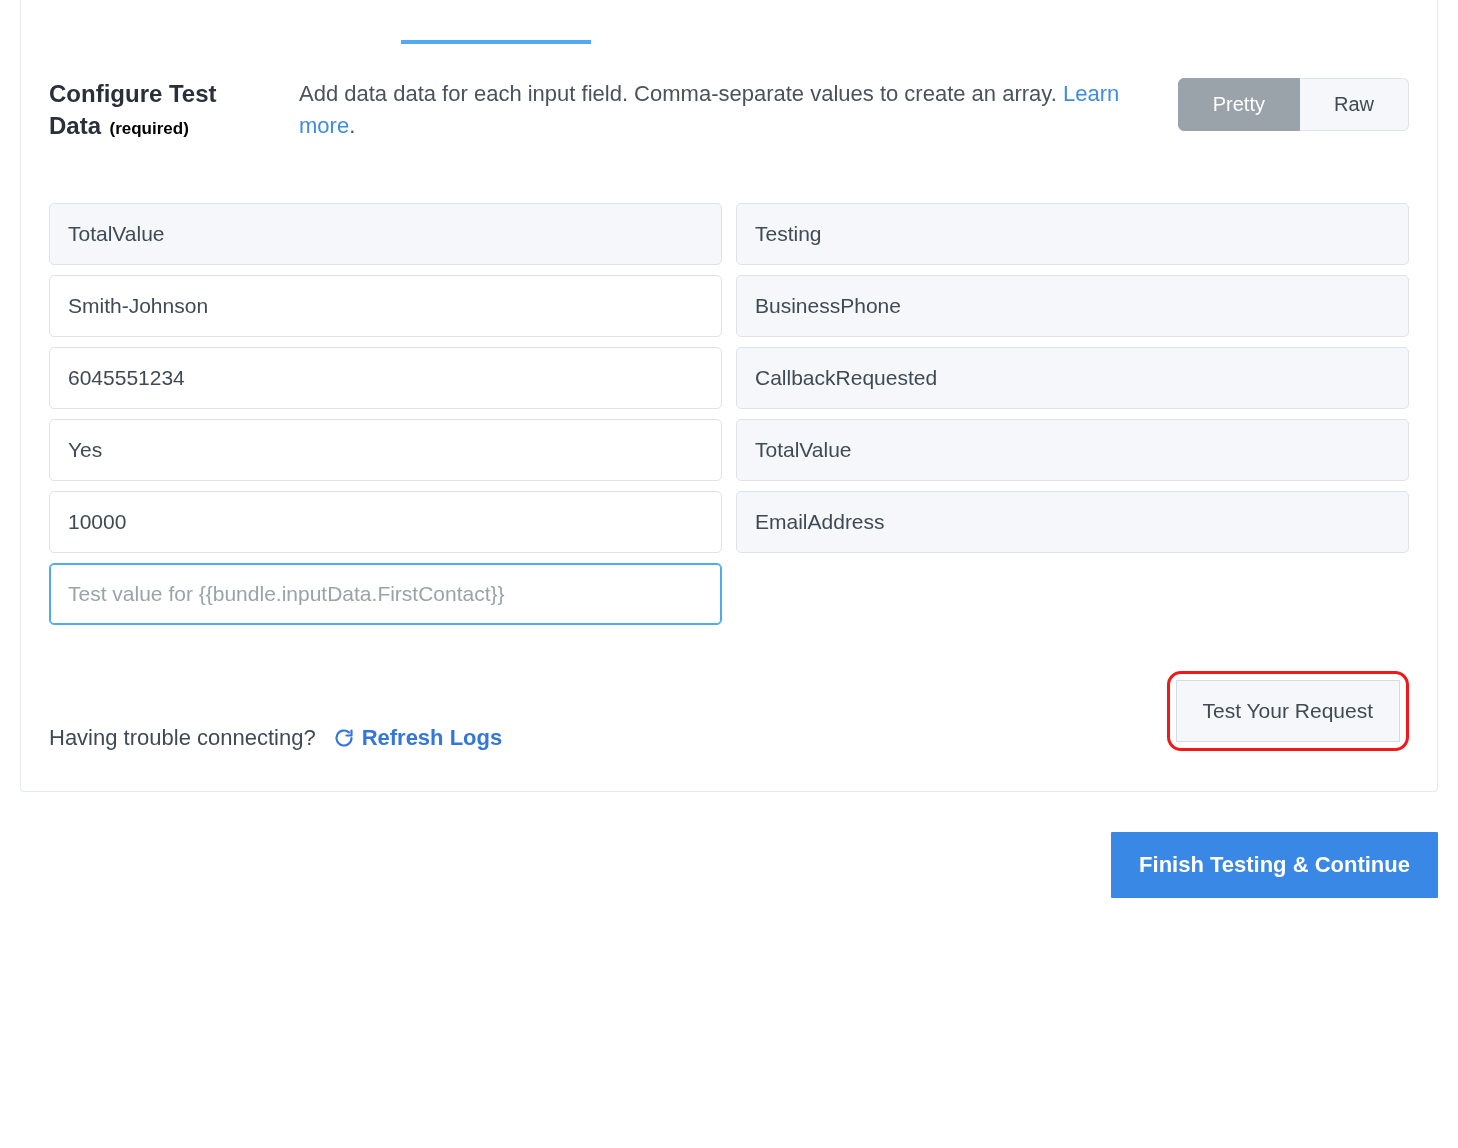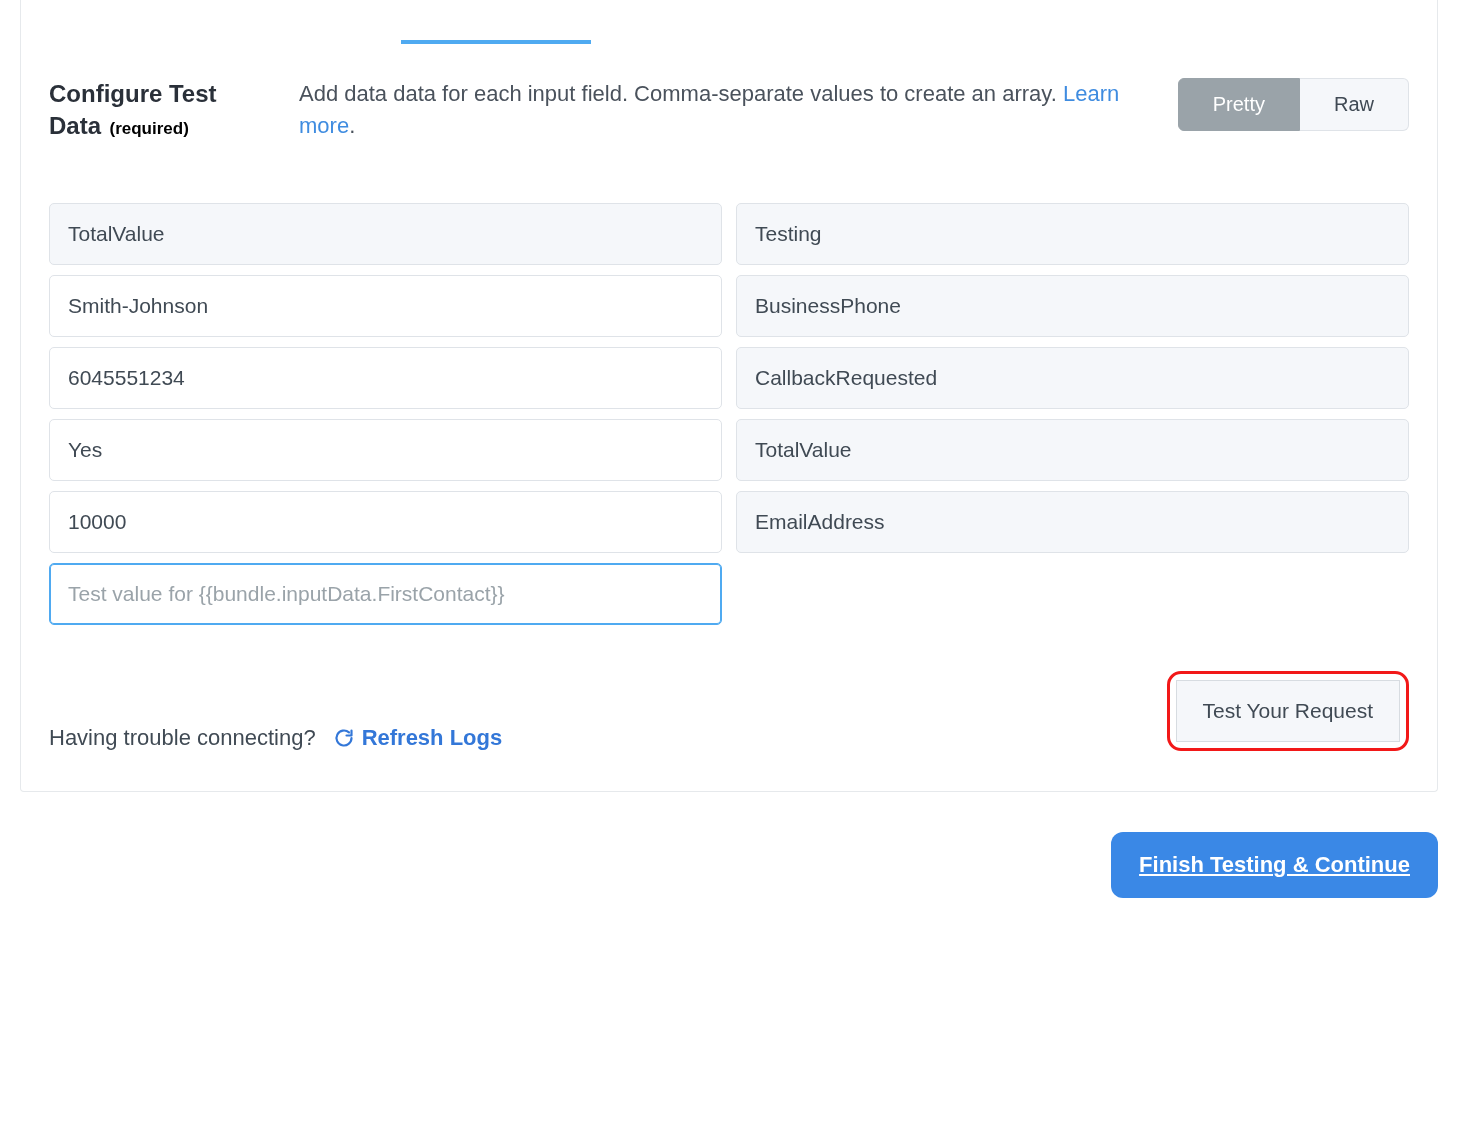--- a/index.html
+++ b/index.html
@@ -34,21 +34,21 @@
 
     .trouble-row { display: flex; align-items: flex-end; padding-top: 6px; }
     .trouble-text { font-size: 22px; color: #404a54; }
     .refresh-link { display: inline-flex; align-items: center; gap: 8px; margin-left: 18px; color: #3377d8; font-weight: 600; font-size: 22px; cursor: pointer; }
     .refresh-icon { width: 20px; height: 20px; display: inline-block; }
 
     .test-btn-wrap { margin-left: auto; border: 3px solid #f21818; border-radius: 14px; padding: 6px; }
     .test-btn { background: #f5f7fa; border: 1px solid #d7dce1; border-radius: 0; padding: 18px 26px; font-size: 21px; color: #404a54; cursor: pointer; font-family: inherit; }
 
     .finish-row { display: flex; }
-    .finish-btn { margin-left: auto; background: #3a88e6; color: #fff; border: none; border-radius: 12px; padding: 20px 28px; font-size: 22px; font-weight: 600; cursor: pointer; font-family: inherit; text-decoration: underline; }
+    .finish-btn { margin-left: auto; background: #3a88e6; color: #fff; border: none; border-radius: 1px; padding: 20px 28px; font-size: 22px; font-weight: 600; cursor: pointer; font-family: inherit; }
   </style>
 </head>
 <body>
 
 <div class="panel">
   <div class="top-accent"></div>
 
   <div class="header-row">
     <div class="title-block">
       <span class="title-main">Configure Test Data</span>

